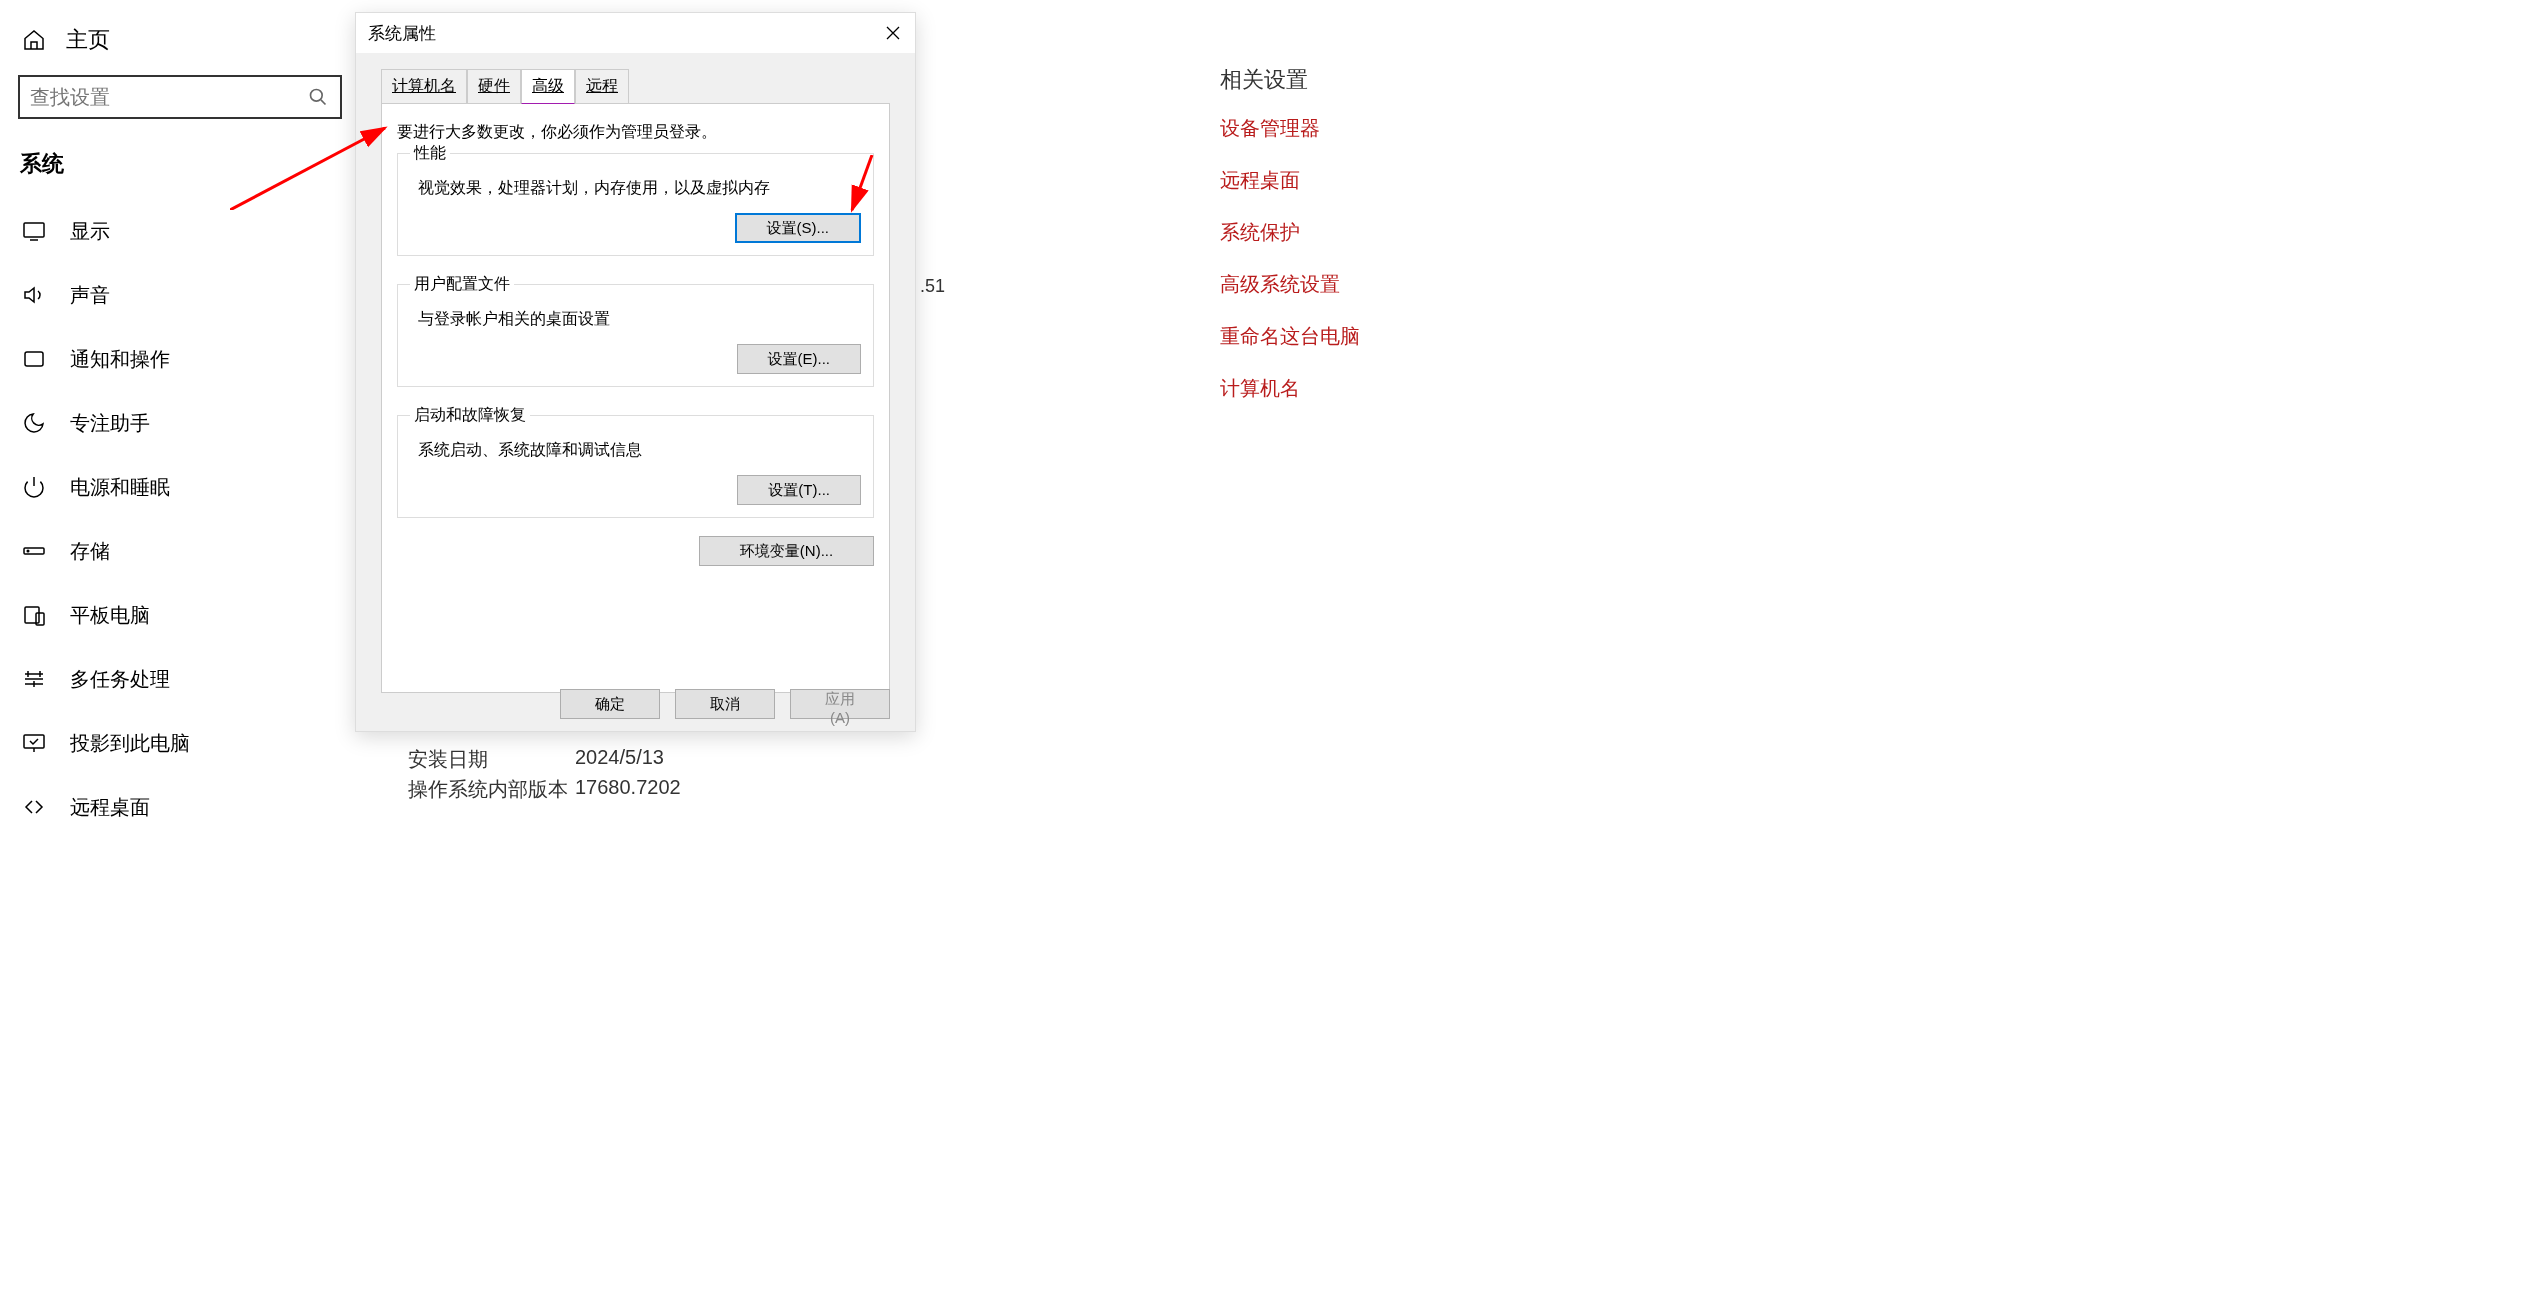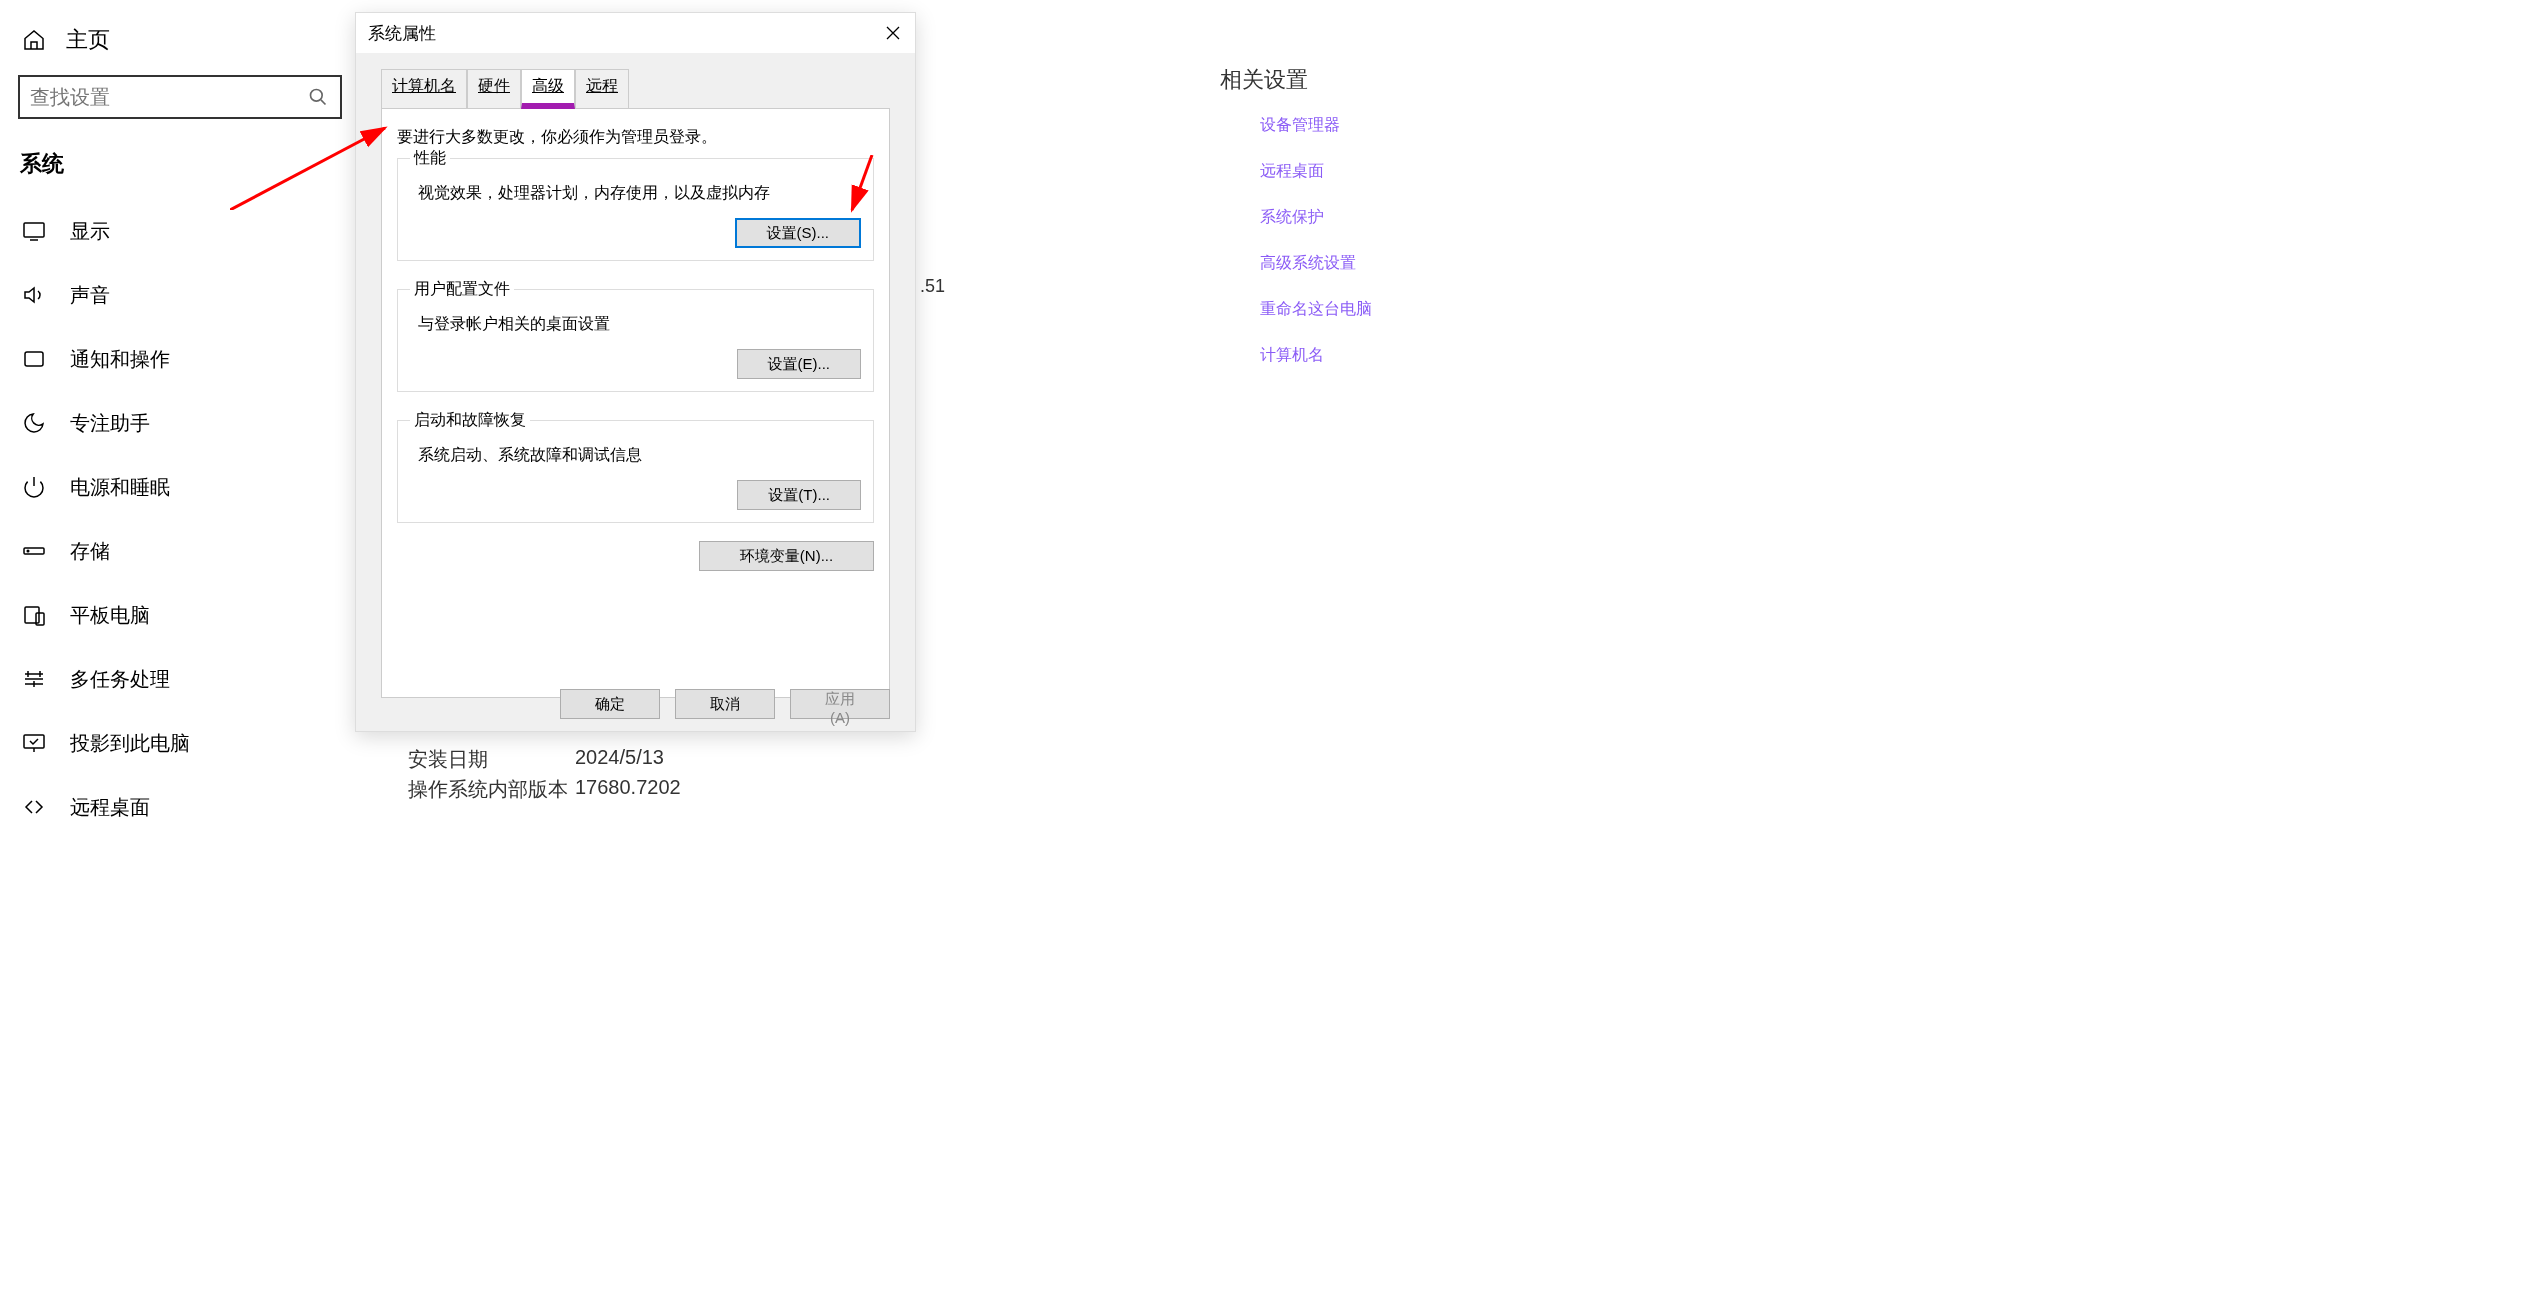--- a/index.html
+++ b/index.html
@@ -26,21 +26,21 @@
     .dialog { position: absolute; left: 355px; top: 12px; width: 561px; height: 720px; background: #f0f0f0; border: 1px solid #ddd; box-shadow: 0 5px 20px rgba(0,0,0,0.15); }
     .titlebar { display: flex; align-items: center; height: 40px; padding: 0 0 0 12px; background: #fff; gap: 48px; }
     .titlebar .title { flex: 1; font-size: 17px; color: #000; }
     .titlebar .close { width: 44px; height: 40px; display: flex; align-items: center; justify-content: center; cursor: pointer; }
     .titlebar .close svg { width: 14px; height: 14px; }
 
     .dialog-body { padding: 15px 25px 0 25px; }
 
     .tabs { display: flex; position: relative; }
     .tab { padding: 6px 10px 6px 10px; font-size: 16px; border: 1px solid #ccc; background: #f0f0f0; cursor: pointer; border-bottom: none; position: relative; top: 1px; text-decoration: underline; }
-    .tab.active { background: #fff; border-bottom: 6px solid #a21caf; z-index: 2; }
+    .tab.active { background: #fff; border-bottom: 1px solid #a21caf; z-index: 2; }
     .tab-content { background: #fff; border: 1px solid #ccc; padding: 18px 15px 15px 15px; min-height: 590px; position: relative; }
 
     .intro { font-size: 16px; color: #000; }
 
     fieldset.group { border: 1px solid #ddd; padding: 10px 12px 12px 12px; margin-bottom: 18px; }
     fieldset.group legend { font-size: 16px; color: #000; padding: 0 4px; }
     fieldset.group .desc { font-size: 16px; color: #000; margin: 4px 0 14px 8px; }
     fieldset.group .btnrow { display: flex; justify-content: flex-end; }
 
     .btn { min-width: 100px; height: 30px; background: #e1e1e1; border: 1px solid #adadad; font-size: 15px; color: #000; cursor: pointer; padding: 0 30px; text-align: center; }
@@ -55,21 +55,21 @@
 
     
     .bg-text { position: absolute; left: 920px; top: 276px; font-size: 18px; color: #333; }
     .bg-row1 { position: absolute; left: 408px; top: 746px; font-size: 20px; color: #333; }
     .bg-row1v { position: absolute; left: 575px; top: 746px; font-size: 20px; color: #333; }
     .bg-row2 { position: absolute; left: 408px; top: 776px; font-size: 20px; color: #333; }
     .bg-row2v { position: absolute; left: 575px; top: 776px; font-size: 20px; color: #333; }
 
     .related { position: absolute; left: 1220px; top: 65px; }
     .related-title { font-size: 22px; color: #333; margin-bottom: 20px; }
-    .related a { display: block; font-size: 16px; color: #8b5cf6; text-decoration: none; margin-bottom: 25px; cursor: pointer; margin-left: 40px; }
+    .related a { display: block; font-size: 20px; color: #b91c1c; text-decoration: none; margin-bottom: 25px; cursor: pointer; }
 
     
     .arrow1 { position: absolute; left: 230px; top: 120px; pointer-events: none; }
     .arrow2 { position: absolute; left: 842px; top: 155px; pointer-events: none; }
   </style>
 </head>
 <body>
 
 <div class="sidebar">
   <div class="home-row">

